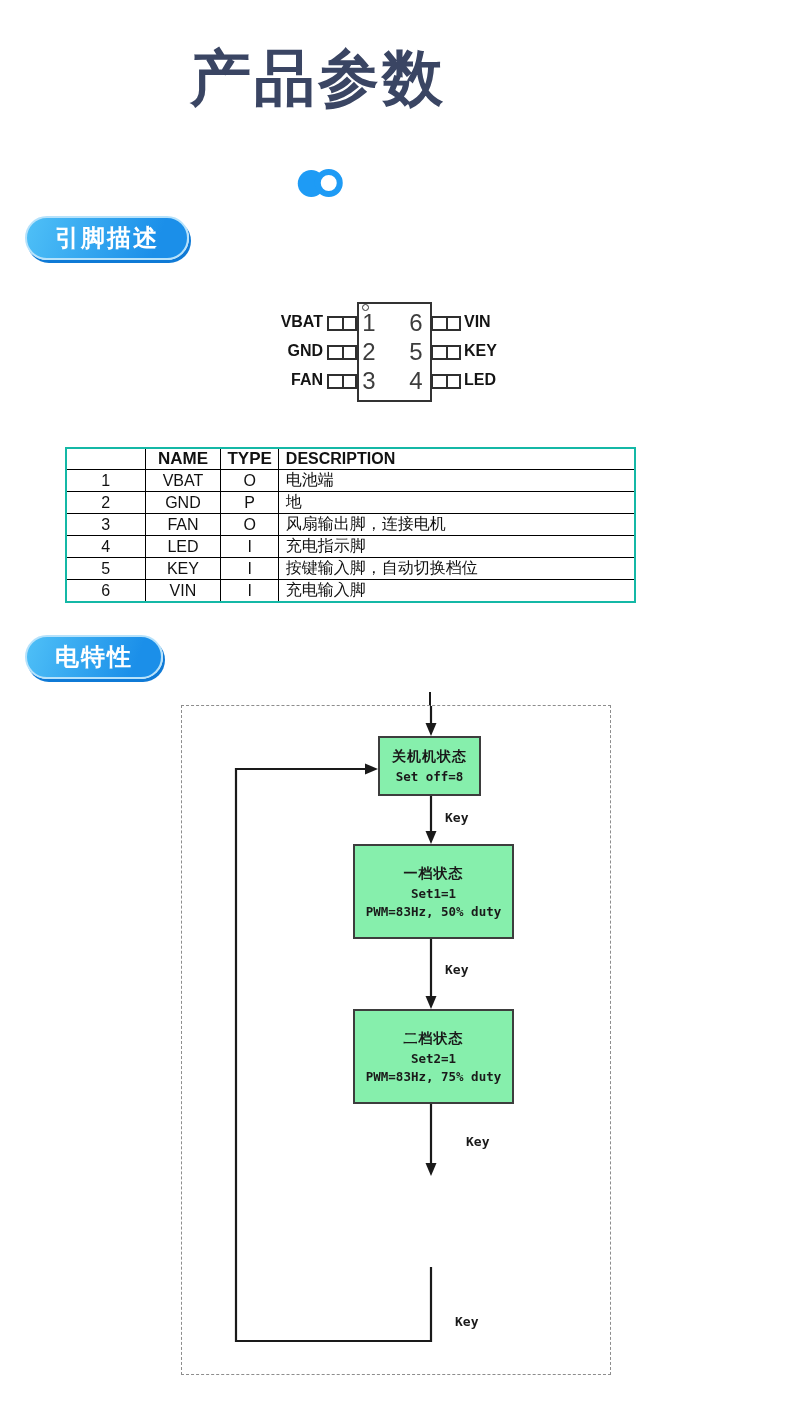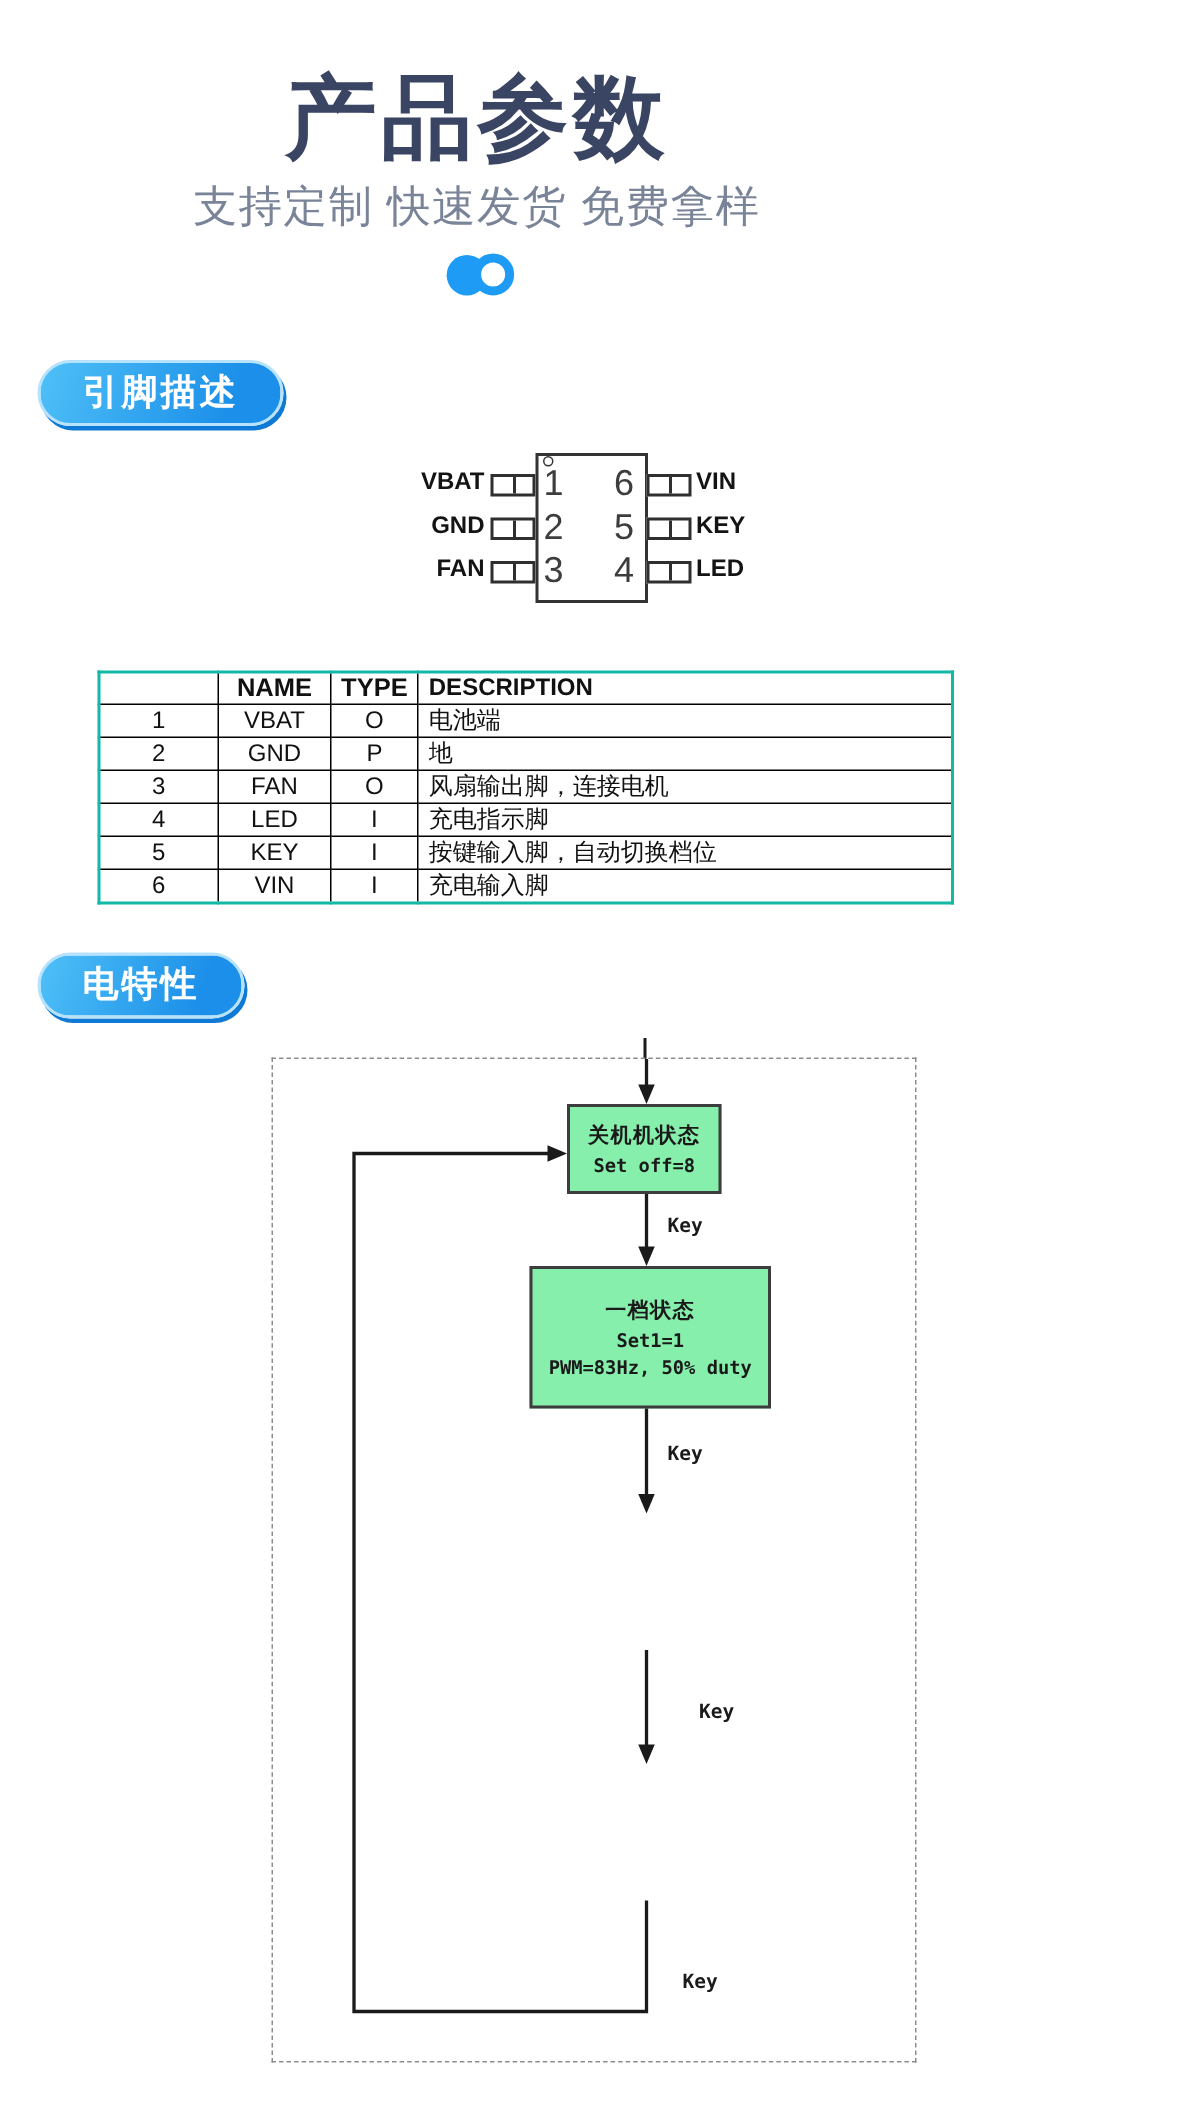--- a/index.html
+++ b/index.html
@@ -13,21 +13,21 @@
          font-size:29px;font-weight:500;color:#7a8498;letter-spacing:1px;}
   .logo-dots{position:absolute;top:169px;left:50%;transform:translateX(-45%);display:flex;align-items:center;}
   .dot-solid{width:27px;height:27px;border-radius:50%;background:#1e9bf5;}
   .dot-ring{width:16px;height:16px;border:6px solid #1e9bf5;border-radius:50%;background:#fff;margin-left:-10px;z-index:2;}
 
   
   .badge{position:absolute;left:25px;height:40px;line-height:40px;padding:0 28px;
          border-radius:22px;color:#fff;font-size:24px;font-weight:700;letter-spacing:2px;
          background:linear-gradient(110deg,#4fc0f7 0%,#1b8fe9 80%);
          border:2px solid #b6e2fb;box-shadow:2px 3px 0 #0f7ad6;}
-  .badge-pins{top:240px;}
+  .badge-pins{top:216px;}
   .badge-elec{top:635px;}
 
   
   .chip-body{position:absolute;left:357px;top:302px;width:71px;height:96px;border:2.5px solid #333;background:#fff;}
   .pin1-dot{position:absolute;left:362px;top:304px;width:5px;height:5px;border:1.5px solid #333;border-radius:50%;}
   .pad{position:absolute;width:26px;height:11px;border:2px solid #2f2f2f;background:#fff;}
   .pad .split{position:absolute;left:50%;top:0;width:2px;height:100%;background:#2f2f2f;}
   .pin-label{position:absolute;font-size:16px;font-weight:600;color:#141414;width:84px;line-height:18px;}
   .pin-label.left{text-align:right;}
   .pin-label.right{text-align:left;}
@@ -58,21 +58,20 @@
   .key-label{position:absolute;z-index:2;font-size:13px;font-weight:700;color:#1a1a1a;
              font-family:"DejaVu Sans Mono",monospace;}
   .k1{left:263px;top:104px;} .k2{left:263px;top:256px;} .k3{left:284px;top:428px;} .k4{left:273px;top:608px;}
 </style>
 </head>
 <body>
 
 <div class="page">
 
   <div class="title">产品参数</div>
-  <div class="subtitle">支持定制 快速发货 免费拿样</div>
   <div class="logo-dots">
     <div class="dot-solid"></div>
     <div class="dot-ring"></div>
   </div>
 
   <div class="badge badge-pins">引脚描述</div>
 
   <div>
     <div class="chip-body"></div>
     <div class="pin1-dot"></div>
@@ -186,20 +185,25 @@
       <div class="st-name">关机机状态</div>
       <div class="st-line">Set off=8</div>
     </div>
 
     <div class="state s2">
       <div class="st-name">一档状态</div>
       <div class="st-line">Set1=1</div>
       <div class="st-line">PWM=83Hz, 50% duty</div>
     </div>
 
+    <div class="state s3">
+      <div class="st-name">二档状态</div>
+      <div class="st-line">Set2=1</div>
+      <div class="st-line">PWM=83Hz, 75% duty</div>
+    </div>
 
 
     <div class="key-label k1">Key</div>
     <div class="key-label k2">Key</div>
     <div class="key-label k3">Key</div>
     <div class="key-label k4">Key</div>
   </div>
 
 </div>
 

